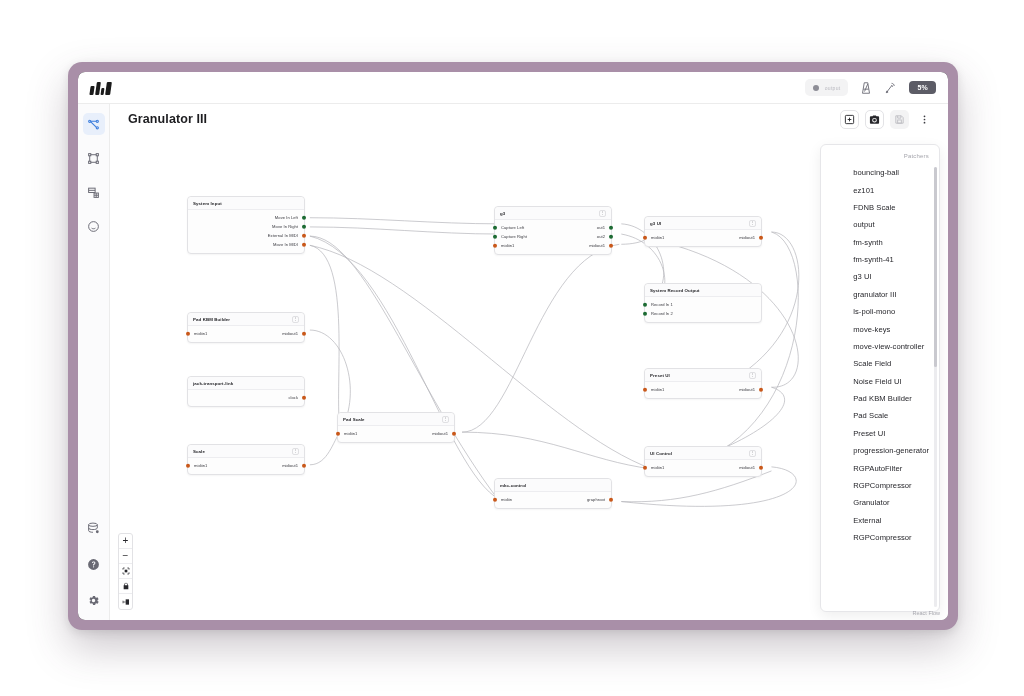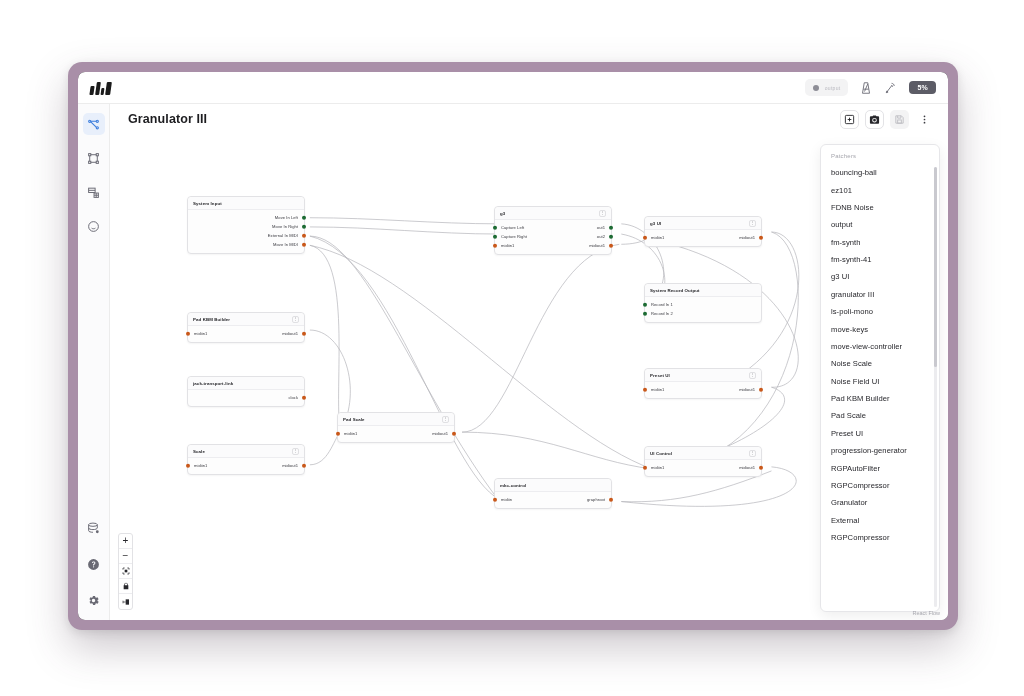--- a/index.html
+++ b/index.html
@@ -192,21 +192,21 @@
   
   #patchers-panel {
     position: absolute;
     right: 8px; top: 10px;
     width: 120px; height: 468px;
     background: #ffffff;
     border: 1px solid #e6e6e9;
     border-radius: 6px;
     box-shadow: 0 4px 14px rgba(0,0,0,.07);
     overflow: hidden;
-    display: flex; flex-direction: column;
+    display: flex; flex-direction: column; align-items: flex-end;
   }
   #patchers-header {
     font-size: 6px; color: #a6a6ad;
     padding: 8px 10px 5px;
     letter-spacing: .2px;
   }
   #patchers-list {
     flex: 1;
     overflow: hidden;
     position: relative;
@@ -583,30 +583,30 @@
                 </div>
               </div>
             </div>
           </div>
 
       <div id="patchers-panel">
         <div id="patchers-header">Patchers</div>
         <div id="patchers-list">
               <div class="patcher-item">bouncing-ball</div>
               <div class="patcher-item">ez101</div>
-              <div class="patcher-item">FDNB Noise</div>
+              <div class="patcher-item">FDNB Scale</div>
               <div class="patcher-item">output</div>
               <div class="patcher-item">fm-synth</div>
               <div class="patcher-item">fm-synth-41</div>
               <div class="patcher-item">g3 UI</div>
               <div class="patcher-item">granulator III</div>
               <div class="patcher-item">ls-poli-mono</div>
               <div class="patcher-item">move-keys</div>
               <div class="patcher-item">move-view-controller</div>
-              <div class="patcher-item">Noise Scale</div>
+              <div class="patcher-item">Scale Field</div>
               <div class="patcher-item">Noise Field UI</div>
               <div class="patcher-item">Pad KBM Builder</div>
               <div class="patcher-item">Pad Scale</div>
               <div class="patcher-item">Preset UI</div>
               <div class="patcher-item">progression-generator</div>
               <div class="patcher-item">RGPAutoFilter</div>
               <div class="patcher-item">RGPCompressor</div>
               <div class="patcher-item">Granulator</div>
               <div class="patcher-item">External</div>
               <div class="patcher-item">RGPCompressor</div>

